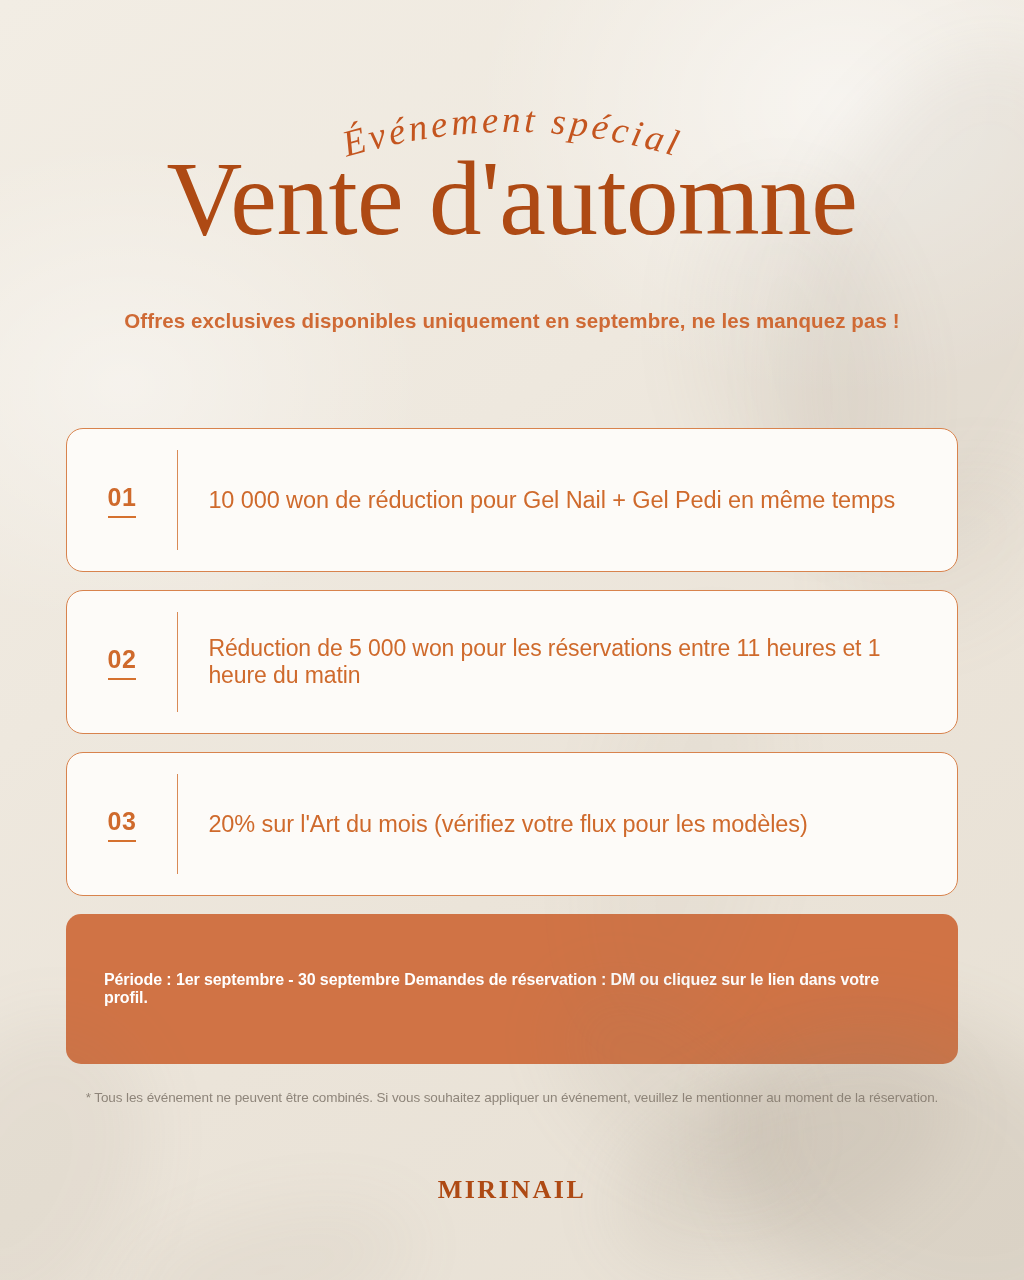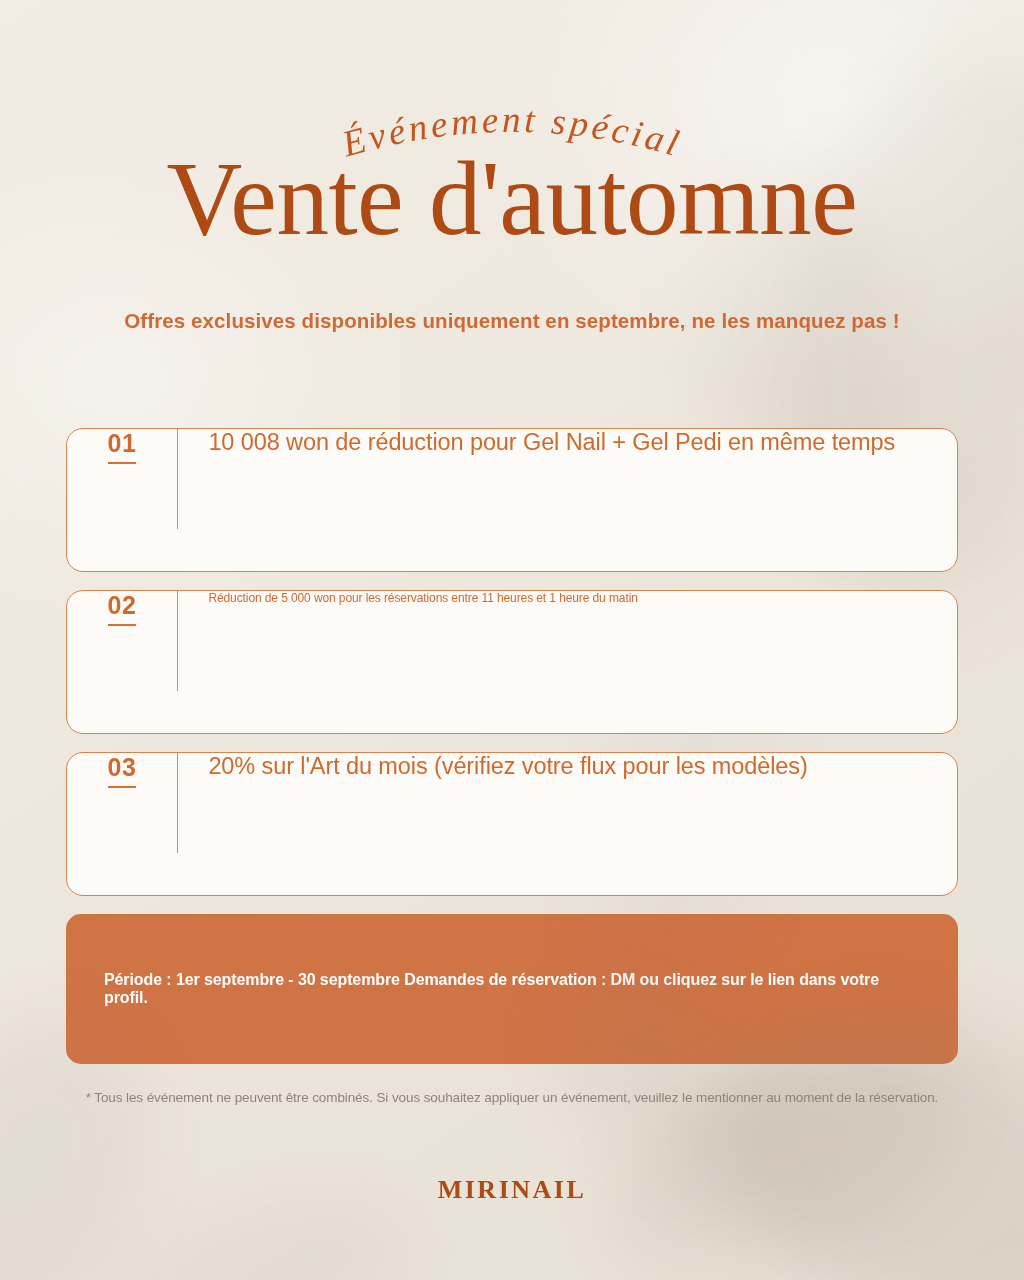--- a/index.html
+++ b/index.html
@@ -91,20 +91,21 @@
   }
 
   
   .cards {
     position: relative;
     margin: 95px 66px 0 66px;
   }
   .card {
     position: relative;
     display: flex;
+    align-items: center;
     background: #fdfbf8;
     border: 1.6px solid #d8834d;
     border-radius: 17px;
     height: 144px;
     margin-bottom: 18px;
     box-sizing: border-box;
   }
   .card-num {
     width: 110px;
     flex: 0 0 110px;
@@ -127,21 +128,21 @@
     flex: 0 0 1.4px;
   }
   .card-text {
     padding-left: 30px;
     padding-right: 24px;
     font-family: "Liberation Sans", sans-serif;
     color: #cf6a2c;
     letter-spacing: -0.1px;
   }
   .card-text.size-lg { font-size: 23.5px; }
-  .card-text.size-sm { font-size: 12px; }
+  .card-text.size-sm { font-size: 23px; }
 
   
   .banner {
     margin: 12px 66px 0 66px;
     height: 150px;
     background: #d07345;
     border-radius: 15px;
     display: flex;
     align-items: center;
     color: #ffffff;
@@ -210,21 +211,21 @@
     <p class="subtitle">Offres exclusives disponibles uniquement en septembre, ne les manquez pas !</p>
   </div>
 
   <div class="cards">
 
     <div class="card">
       <div class="card-num">
         <span>01</span>
       </div>
       <div class="card-divider"></div>
-      <div class="card-text size-lg">10 008 won de réduction pour Gel Nail + Gel Pedi en même temps</div>
+      <div class="card-text size-lg">10 000 won de réduction pour Gel Nail + Gel Pedi en même temps</div>
     </div>
 
     <div class="card">
       <div class="card-num">
         <span>02</span>
       </div>
       <div class="card-divider"></div>
       <div class="card-text size-sm">Réduction de 5 000 won pour les réservations entre 11 heures et 1 heure du matin</div>
     </div>
 

